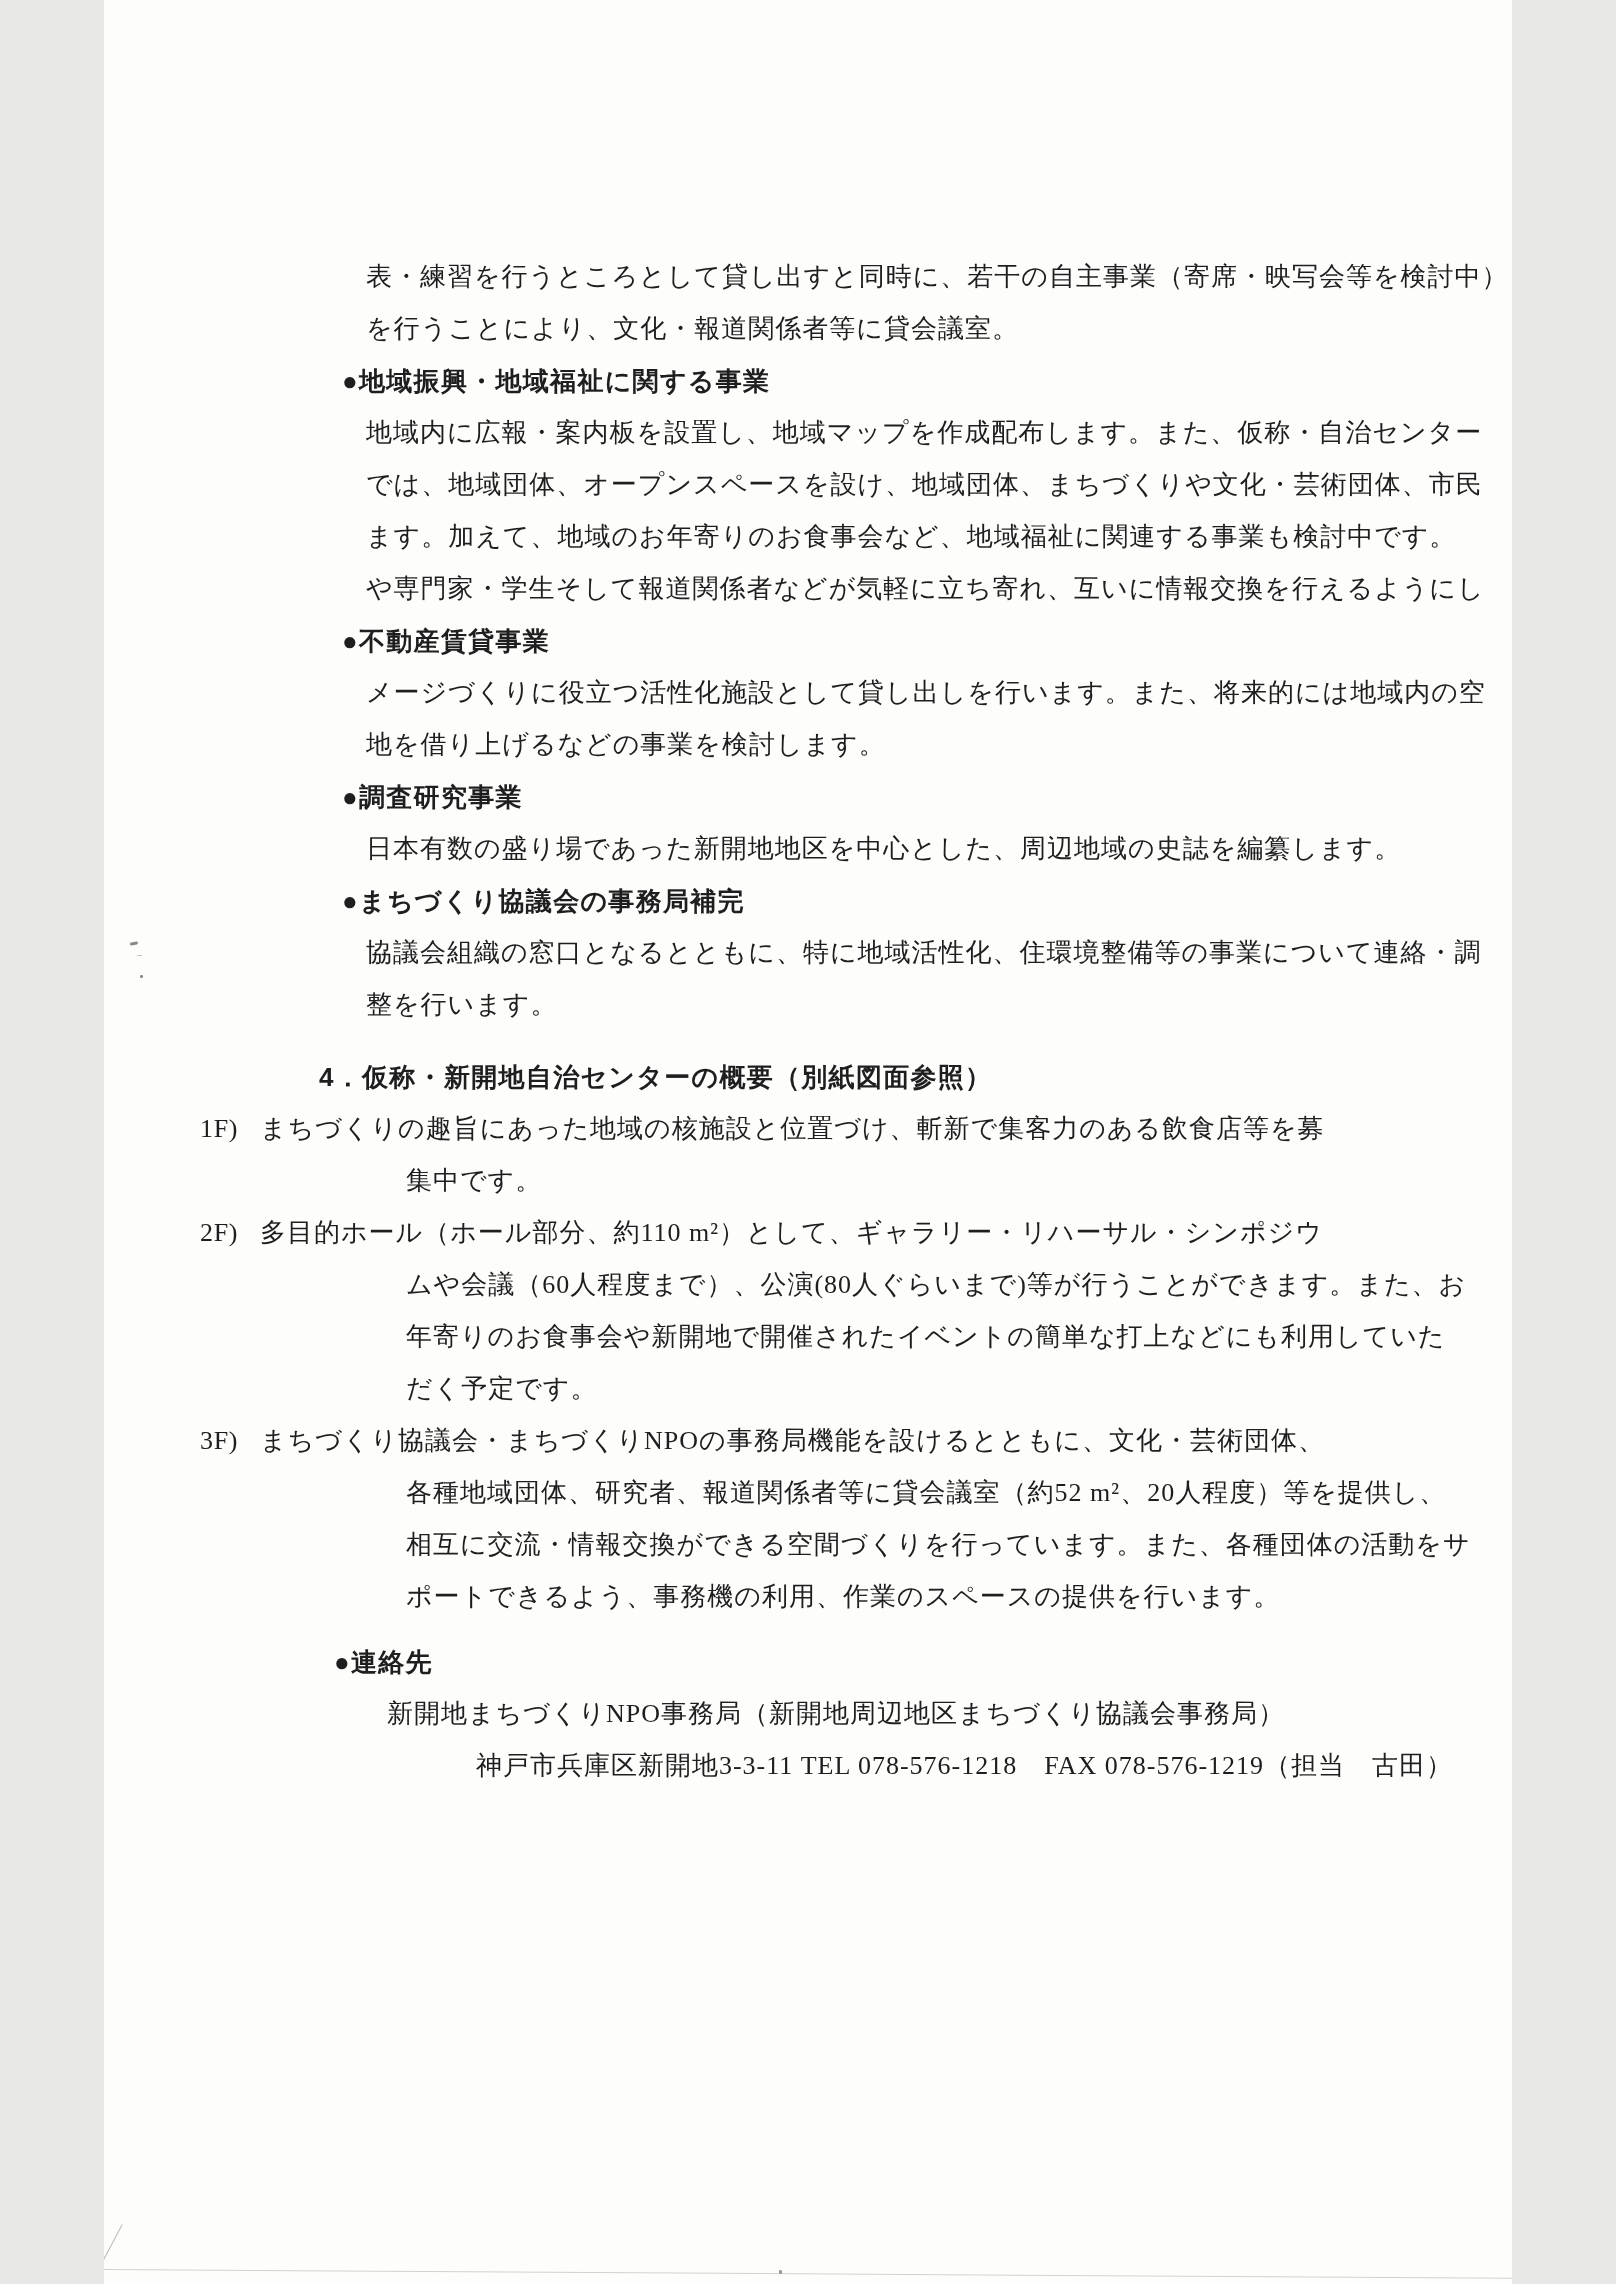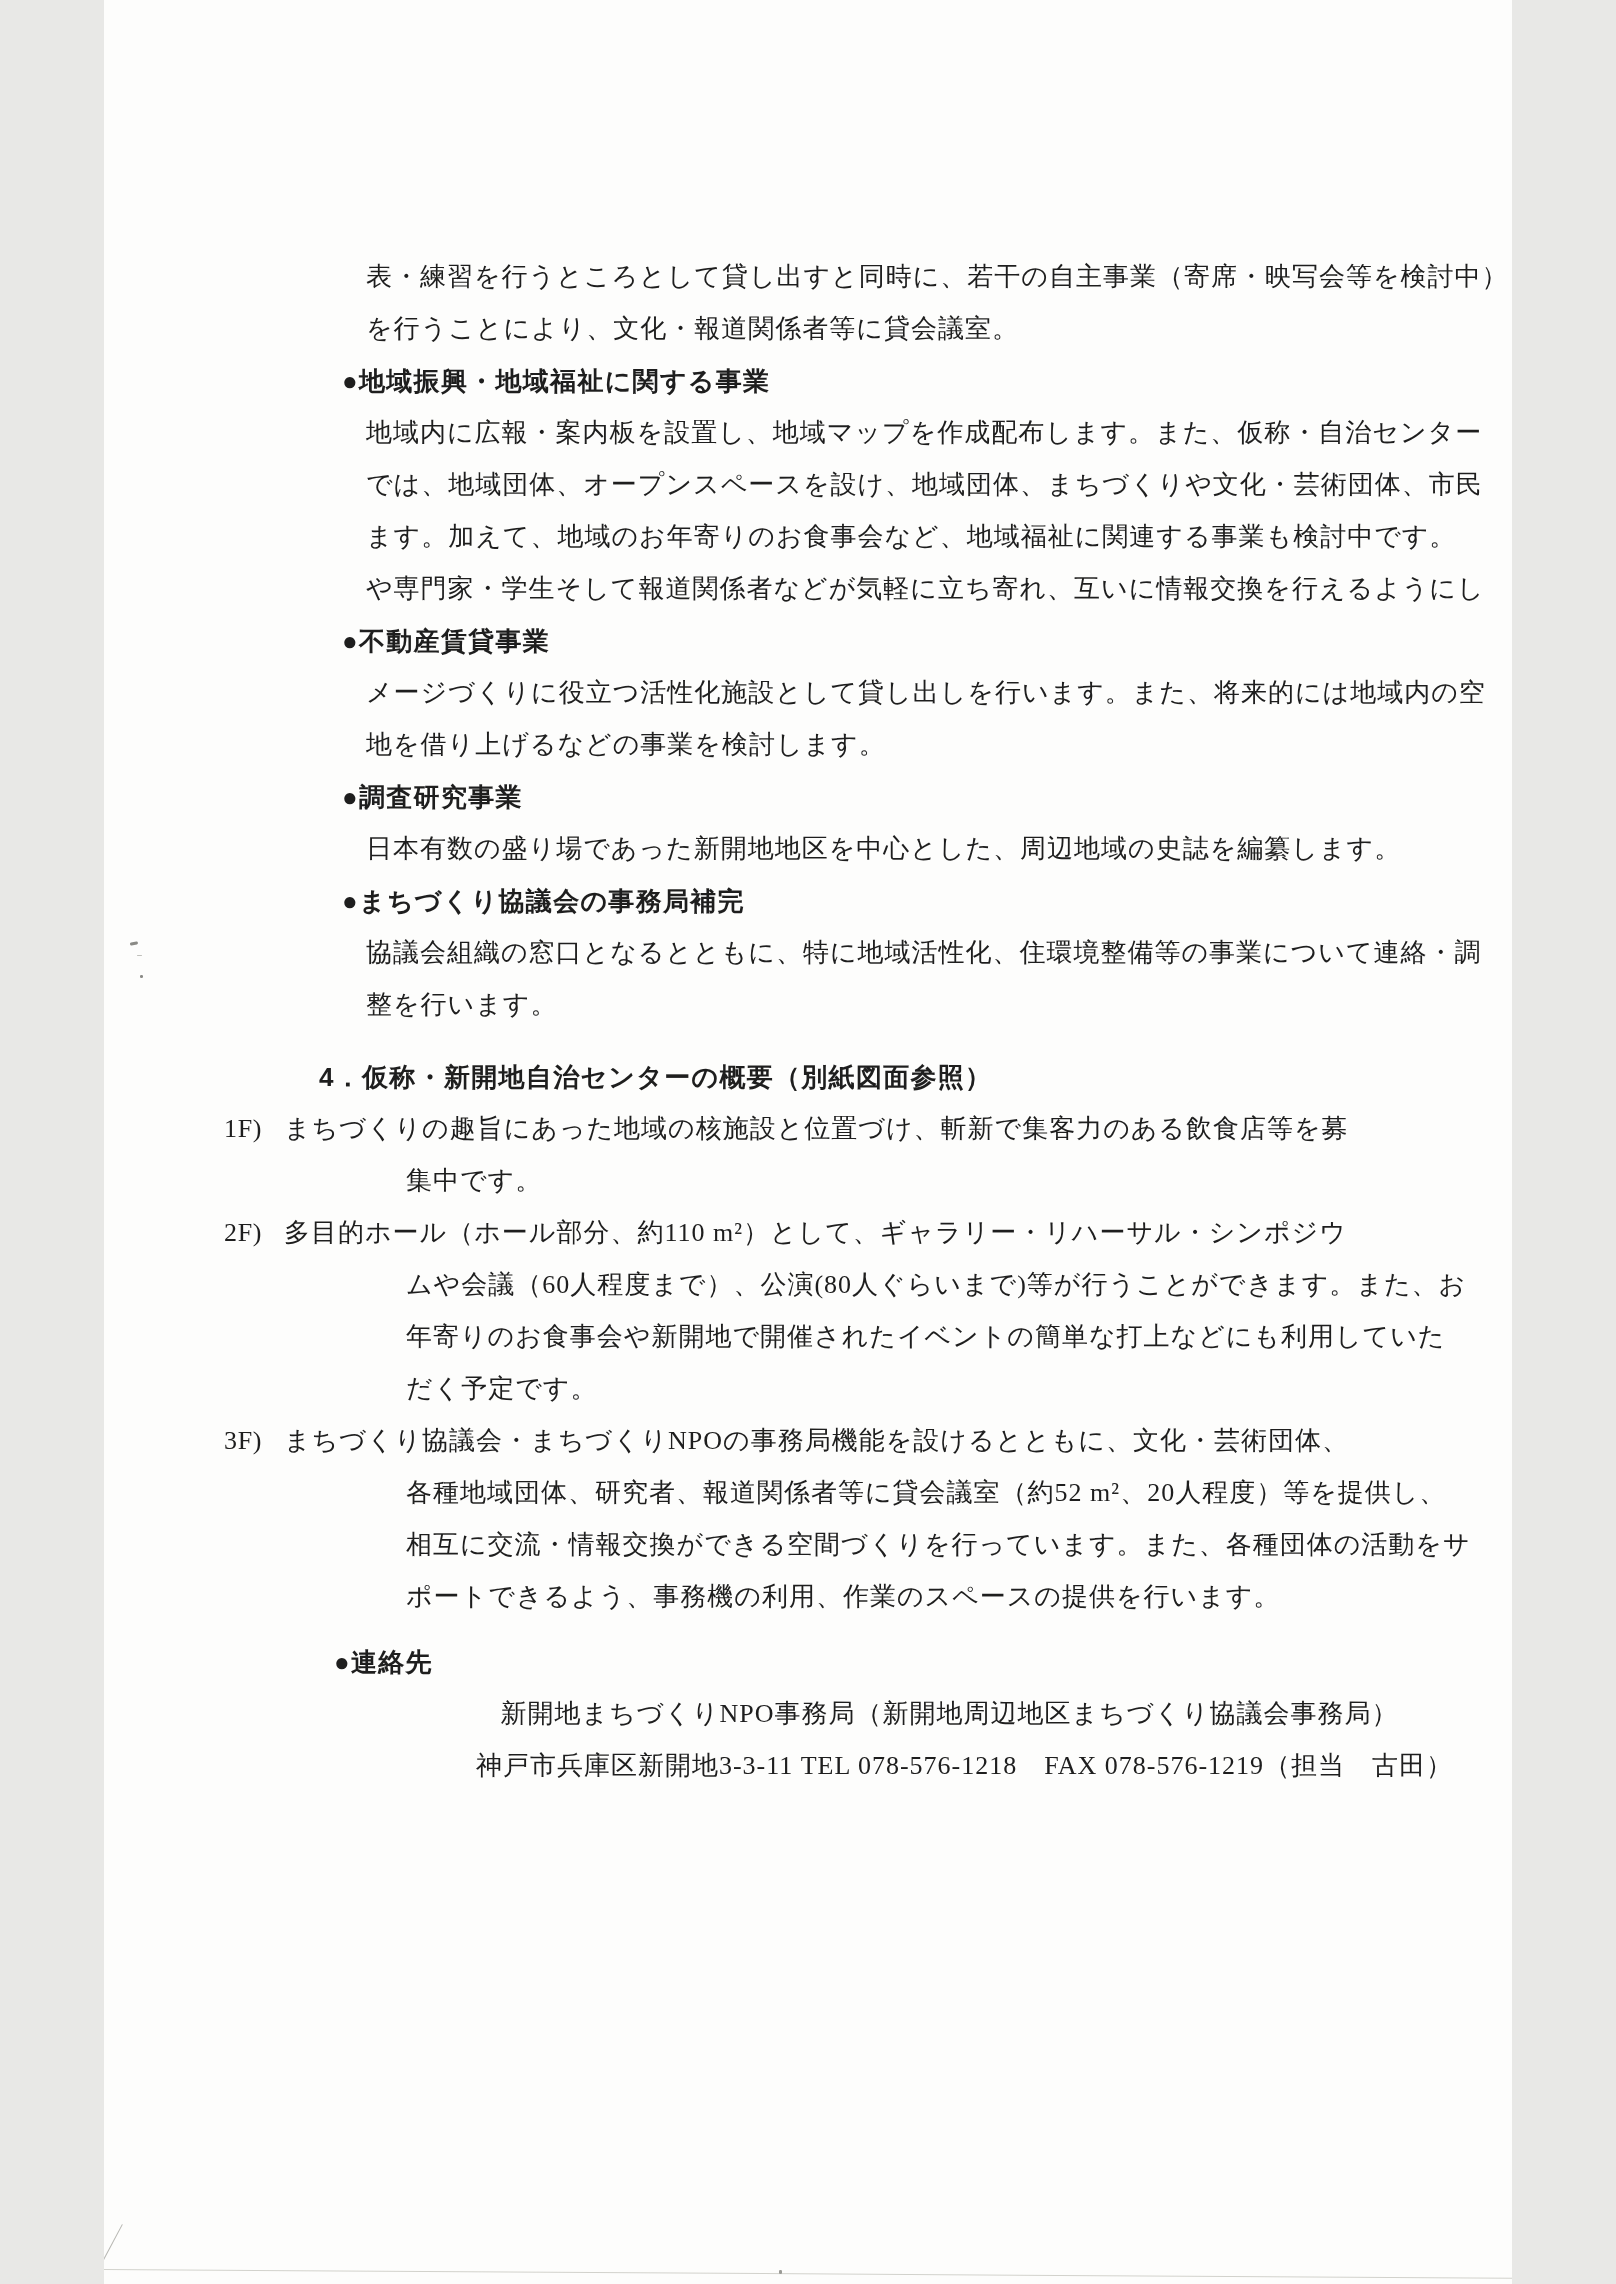--- a/index.html
+++ b/index.html
@@ -37,35 +37,35 @@
     font-weight: bold;
     letter-spacing: 1.3px;
   }
   .sec4-heading {
     margin-left: 215px;
     margin-top: 19.5px;
     font-family: "Liberation Sans", "DejaVu Sans", sans-serif;
     font-weight: bold;
     letter-spacing: 1.3px;
   }
-  .f-row { margin-left: 120px; }
+  .f-row { margin-left: 96px; }
   .f-label {
     display: inline-block;
     width: 60px;
     letter-spacing: 0.7px;
   }
   .f-cont { margin-left: 302px; }
   .contact-heading {
     margin-left: 230px;
     margin-top: 13px;
     font-family: "Liberation Sans", "DejaVu Sans", sans-serif;
     font-weight: bold;
     letter-spacing: 1.3px;
   }
-  .contact-line-1 { margin-left: 283px; text-align: center; }
+  .contact-line-1 { margin-left: 283px; }
   .contact-line-2 { margin-left: 313px; text-align: center; }
 
   .page-number-handwritten {
     position: absolute;
     left: 1475px;
     top: 2142px;
     font-size: 81px;
     color: #2c2c2c;
     font-family: "DejaVu Sans", sans-serif;
     font-style: italic;

